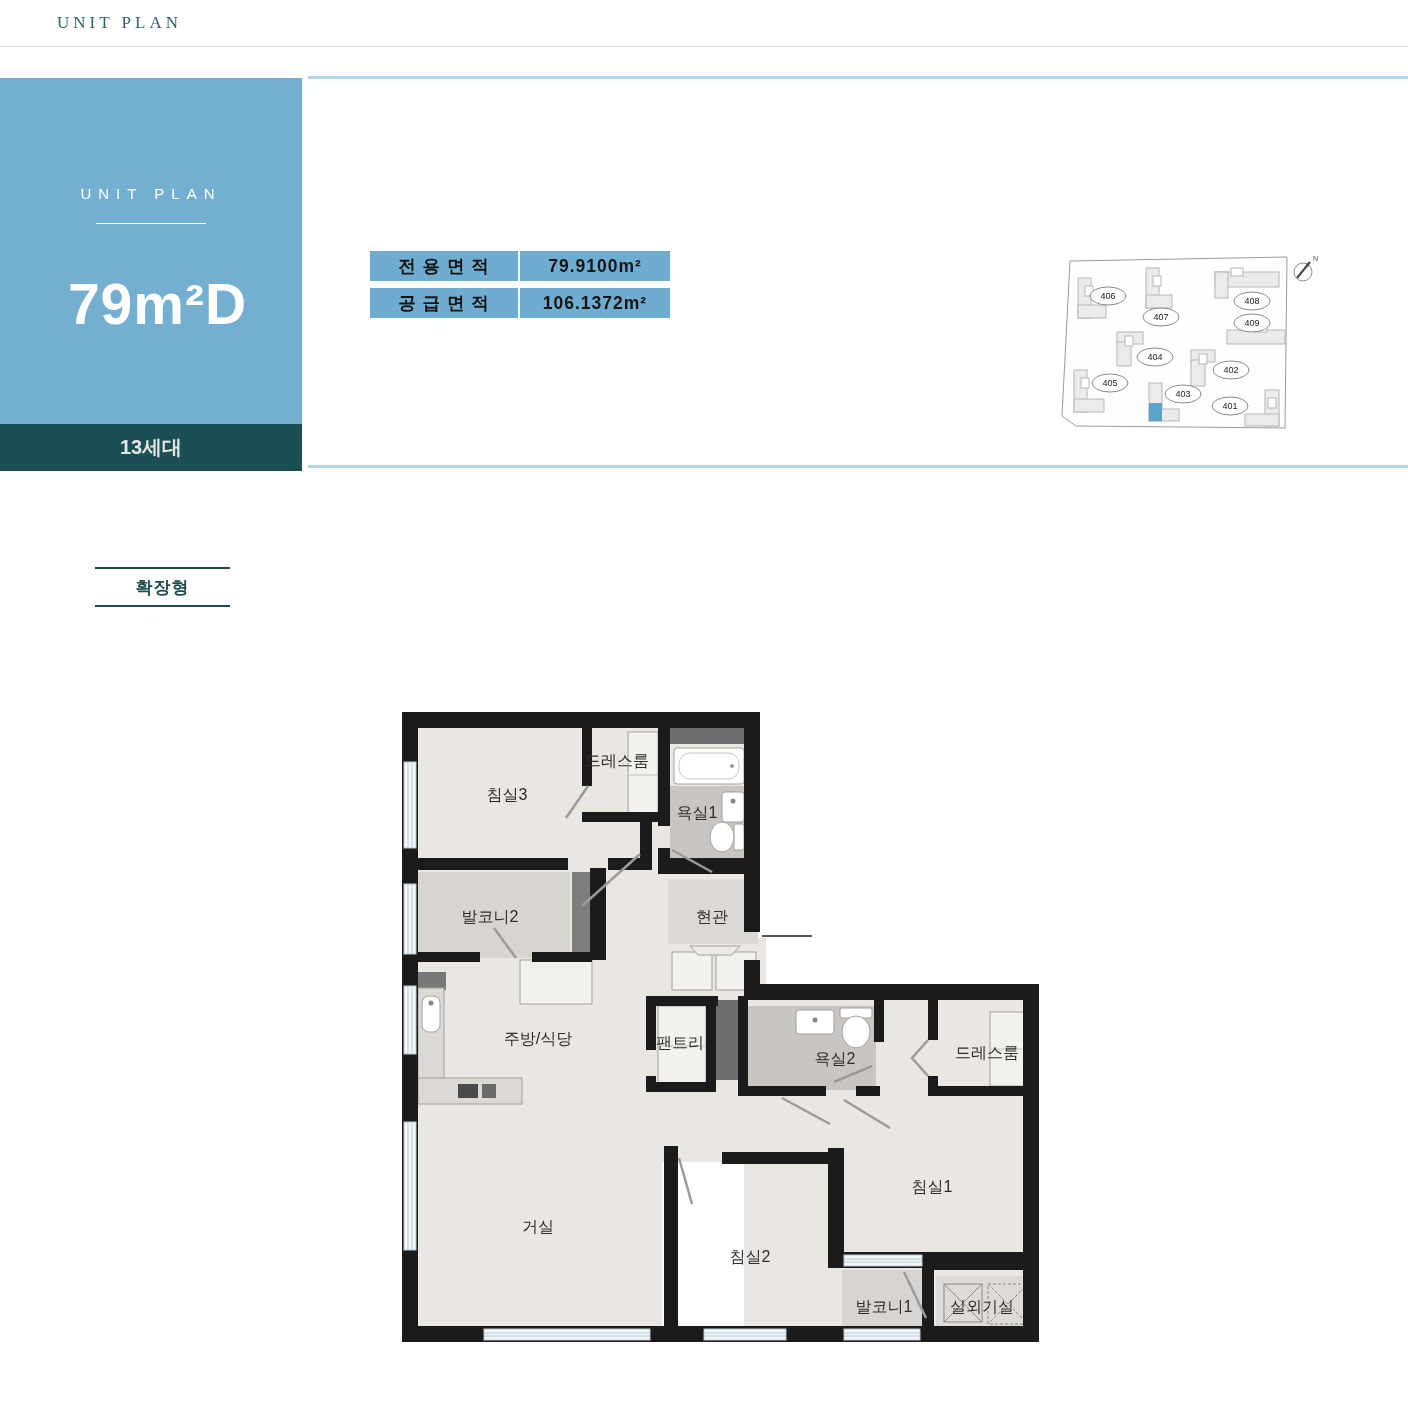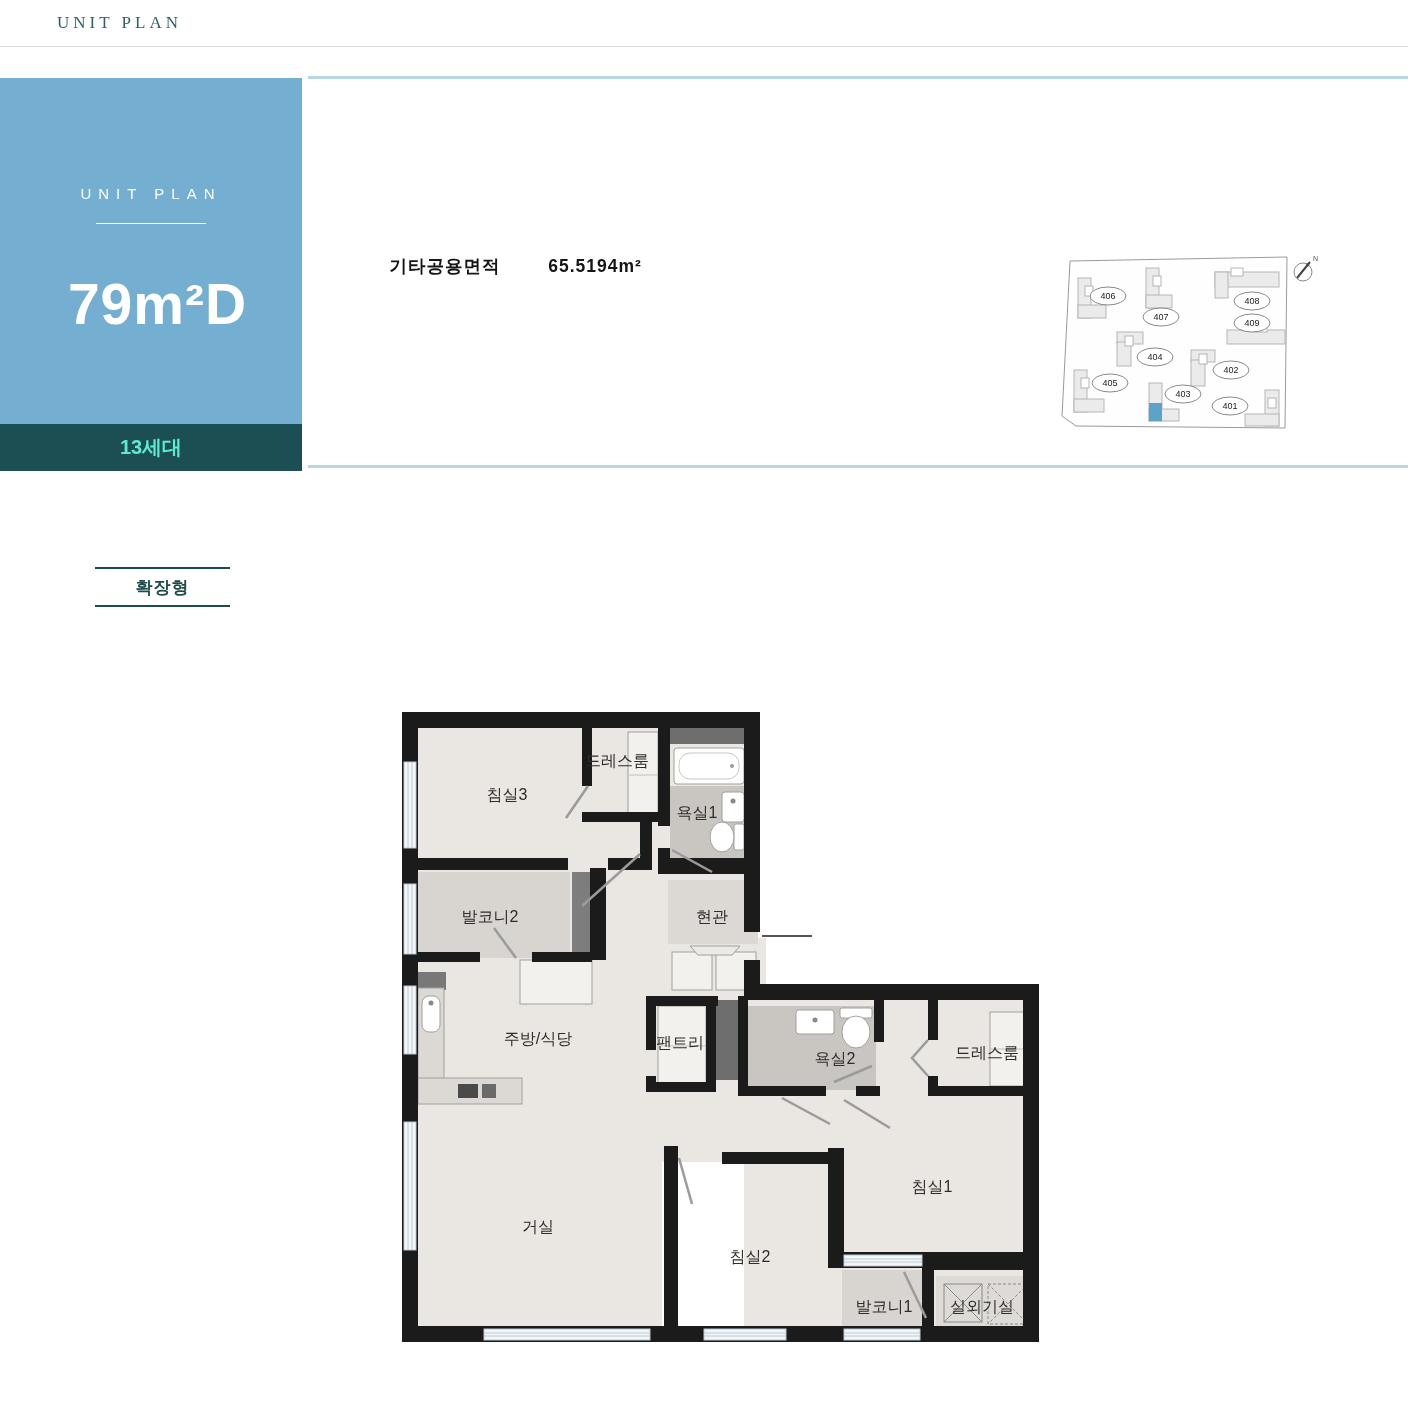--- a/index.html
+++ b/index.html
@@ -12,21 +12,21 @@
   .brand { position:absolute; left:57px; top:13px; font-family:"Liberation Serif", serif; font-size:17px; letter-spacing:4px; color:#2f5f68; font-weight:500; }
   .banner { position:absolute; left:1143px; top:0; width:265px; height:47px; background:#17494e;
             -webkit-clip-path:polygon(44px 0, 100% 0, 100% 100%, 0 100%); clip-path:polygon(44px 0, 100% 0, 100% 100%, 0 100%);
             color:#fff; font-size:19px; font-weight:bold; line-height:47px; text-align:right; padding-right:55px; }
 
   
   .unit-card { position:absolute; left:0; top:78px; width:302px; height:346px; background:#74afd1; color:#fff; text-align:center; }
   .unit-eyebrow { position:absolute; left:0; right:0; top:107px; font-size:15px; letter-spacing:7px; font-weight:500; }
   .unit-rule { position:absolute; left:96px; top:145px; width:110px; border-top:1px solid #fff; }
   .unit-name { position:absolute; left:13px; right:0; top:185px; font-size:57px; font-weight:bold; letter-spacing:1px;margin-top:8px; }
-  .unit-households { position:absolute; left:0; top:424px; width:302px; height:47px; background:#1b4f53; color:#5eead4;
+  .unit-households { position:absolute; left:0; top:424px; width:302px; height:47px; background:#1b4f53; color:#e5e5e5;
             font-size:20px; font-weight:bold; line-height:47px; text-align:center; }
 
   
   .content-panel { position:absolute; left:308px; top:76px; right:0; height:392px; border-top:3px solid #b7d6e4; border-bottom:3px solid #b7d6e4; background:#fff; }
 
   
   .area-table { position:absolute; left:370px; top:251px; width:300px; }
   .area-row { display:flex; height:30px; margin-bottom:7px; font-size:17.5px; color:#151515; font-weight:600; }
   .area-row .cell { flex:0 0 150px; display:flex; align-items:center; justify-content:center; letter-spacing:1px; }
   .area-row.hl { background:#6fadd0; }
@@ -56,23 +56,27 @@
   <div class="unit-card">
     <div class="unit-eyebrow">UNIT PLAN</div>
     <div class="unit-rule"></div>
     <div class="unit-name">79m²D</div>
   </div>
   <div class="unit-households">13세대</div>
 
   <div class="content-panel"></div>
 
   <div class="area-table">
-    <div class="area-row">
-      <div class="cell cell-label">기타공용면적</div>
-      <div class="cell cell-value">65.5194m²</div>
+    <div class="area-row hl">
+      <div class="cell cell-label">전 용 면 적</div>
+      <div class="cell cell-value">79.9100m²</div>
+    </div>
+    <div class="area-row hl">
+      <div class="cell cell-label">공 급 면 적</div>
+      <div class="cell cell-value">106.1372m²</div>
     </div>
   </div>
 
   <div class="site-map">
     <svg viewBox="0 0 270 195" width="270" height="195">
       <g>
         <polygon points="15,11 232,7 230,178 21,176 7,166" fill="#fefefe" stroke="#9a9a9a" stroke-width="1"></polygon>
       </g>
       <g fill="#ebebeb" stroke="#b5b5b5" stroke-width="1">
         <g>

